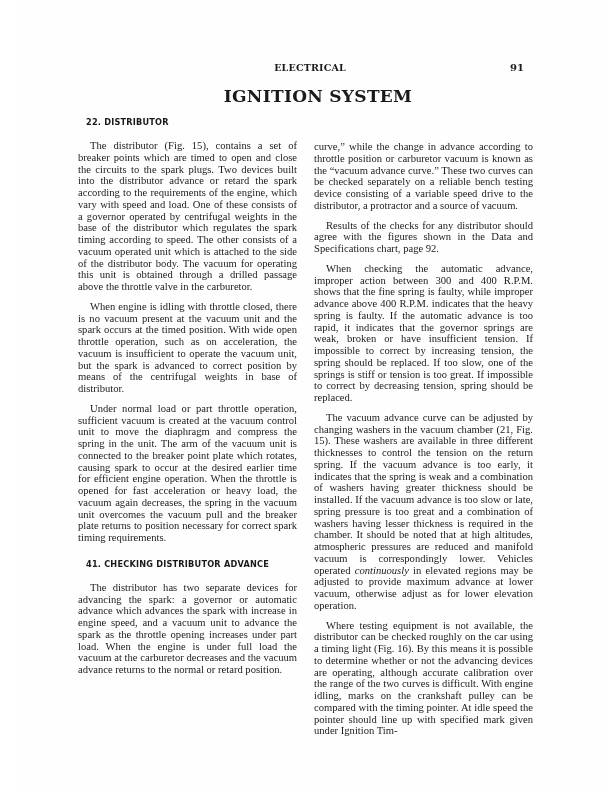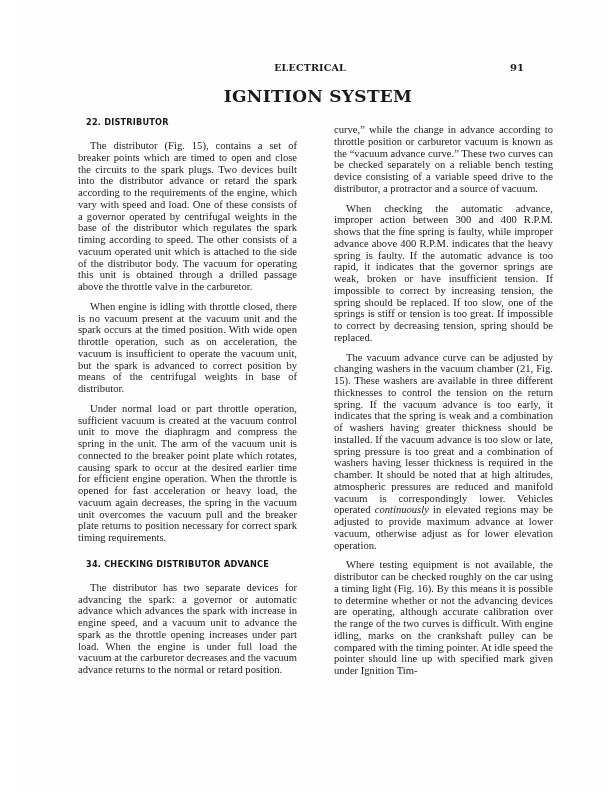--- a/index.html
+++ b/index.html
@@ -4,21 +4,21 @@
   <style>
     html, body { margin: 0; padding: 0; background: #ffffff; }
     body { width: 612px; height: 792px; position: relative; overflow: hidden; font-family: "DejaVu Serif", "Liberation Serif", serif; color: #1a1a1a; }
     .page-frame { position: absolute; left: 18px; top: 0; width: 584px; height: 792px; background: #fefefe; }
     .running-head { position: absolute; top: 62px; left: 0; width: 500px; height: 16px; }
     .section-name { position: absolute; left: 240px; width: 140px; text-align: center; font-family: "DejaVu Serif", serif; font-weight: bold; font-size: 9.5px; letter-spacing: 0.2px; }
     .page-number { position: absolute; left: 510px; width: 24px; text-align: left; font-family: "DejaVu Serif", serif; font-weight: bold; font-size: 10px; }
     .chapter-title { position: absolute; top: 86px; left: 12px; width: 612px; text-align: center; font-family: "DejaVu Serif", serif; font-weight: bold; font-size: 17px; letter-spacing: 0.3px; }
     .column { position: absolute; top: 117px; width: 219px; font-family: "Liberation Serif", serif; font-size: 10.6px; line-height: 11.75px; text-align: justify; hyphens: manual; }
     .col-left { left: 78px; }
-    .col-right { left: 314px; top: 124px; margin-left: 20px; }
+    .col-right { left: 314px; top: 141px; }
     .heading { font-family: "DejaVu Sans", sans-serif; font-weight: bold; font-size: 8.2px; letter-spacing: 0.2px; margin: 0 0 12px 8px; line-height: 11px; }
     .heading.second { margin-top: 15px; }
     p { margin: 0 0 8px 0; text-indent: 12px; }
     p.cont { text-indent: 0; }
     em { font-style: italic; }
   </style>
 </head>
 <body>
 
 <div class="page-frame"></div>
@@ -28,22 +28,23 @@
   <div class="page-number">91</div>
 </div>
 
 <div class="chapter-title">IGNITION SYSTEM</div>
 
 <div class="column col-left">
   <div class="heading">22. DISTRIBUTOR</div>
   <p>The distributor (Fig. 15), contains a set of breaker points which are timed to open and close the circuits to the spark plugs. Two devices built into the distributor advance or retard the spark according to the requirements of the engine, which vary with speed and load. One of these consists of a governor operated by centrifugal weights in the base of the distributor which regulates the spark timing according to speed. The other consists of a vacuum operated unit which is attached to the side of the distributor body. The vacuum for operating this unit is obtained through a drilled passage above the throttle valve in the carburetor.</p>
   <p>When engine is idling with throttle closed, there is no vacuum present at the vacuum unit and the spark occurs at the timed position. With wide open throttle operation, such as on acceleration, the vacuum is insufficient to operate the vacuum unit, but the spark is advanced to correct position by means of the centrifugal weights in base of distributor.</p>
   <p>Under normal load or part throttle operation, sufficient vacuum is created at the vacuum control unit to move the diaphragm and compress the spring in the unit. The arm of the vacuum unit is connected to the breaker point plate which rotates, causing spark to occur at the desired earlier time for efficient engine operation. When the throttle is opened for fast acceleration or heavy load, the vacuum again decreases, the spring in the vacuum unit overcomes the vacuum pull and the breaker plate returns to position necessary for correct spark timing requirements.</p>
-  <div class="heading second">34. CHECKING DISTRIBUTOR ADVANCE</div>
+  <div class="heading second">41. CHECKING DISTRIBUTOR ADVANCE</div>
   <p>The distributor has two separate devices for advancing the spark: a governor or automatic advance which advances the spark with increase in engine speed, and a vacuum unit to advance the spark as the throttle opening increases under part load. When the engine is under full load the vacuum at the carburetor decreases and the vacuum advance returns to the normal or retard position.</p>
 </div>
 
 <div class="column col-right">
   <p class="cont">curve,” while the change in advance according to throttle position or carburetor vacuum is known as the “vacuum advance curve.” These two curves can be checked separately on a reliable bench testing device consisting of a variable speed drive to the distributor, a protractor and a source of vacuum.</p>
+  <p>Results of the checks for any distributor should agree with the figures shown in the Data and Specifications chart, page 92.</p>
   <p>When checking the automatic advance, improper action between 300 and 400 R.P.M. shows that the fine spring is faulty, while improper advance above 400 R.P.M. indicates that the heavy spring is faulty. If the automatic advance is too rapid, it indicates that the governor springs are weak, broken or have insufficient tension. If impossible to correct by increasing tension, the spring should be replaced. If too slow, one of the springs is stiff or tension is too great. If impossible to correct by decreasing tension, spring should be replaced.</p>
   <p><span>The vacuum advance curve can be adjusted by changing washers in the vacuum chamber (21, Fig. 15). These washers are available in three different thicknesses to control the tension on the return spring. If the vacuum advance is too early, it indicates that the spring is weak and a combination of washers having greater thickness should be installed. If the vacuum advance is too slow or late, spring pressure is too great and a combination of washers having lesser thickness is required in the chamber. It should be noted that at high altitudes, atmospheric pressures are reduced and manifold vacuum is correspondingly lower. Vehicles operated </span><em>continuously</em><span> in elevated regions may be adjusted to provide maximum advance at lower vacuum, otherwise adjust as for lower elevation operation.</span></p>
   <p>Where testing equipment is not available, the distributor can be checked roughly on the car using a timing light (Fig. 16). By this means it is possible to determine whether or not the advancing devices are operating, although accurate calibration over the range of the two curves is difficult. With engine idling, marks on the crankshaft pulley can be compared with the timing pointer. At idle speed the pointer should line up with specified mark given under Ignition Tim-</p>
 </div>
 
 </body></html>

